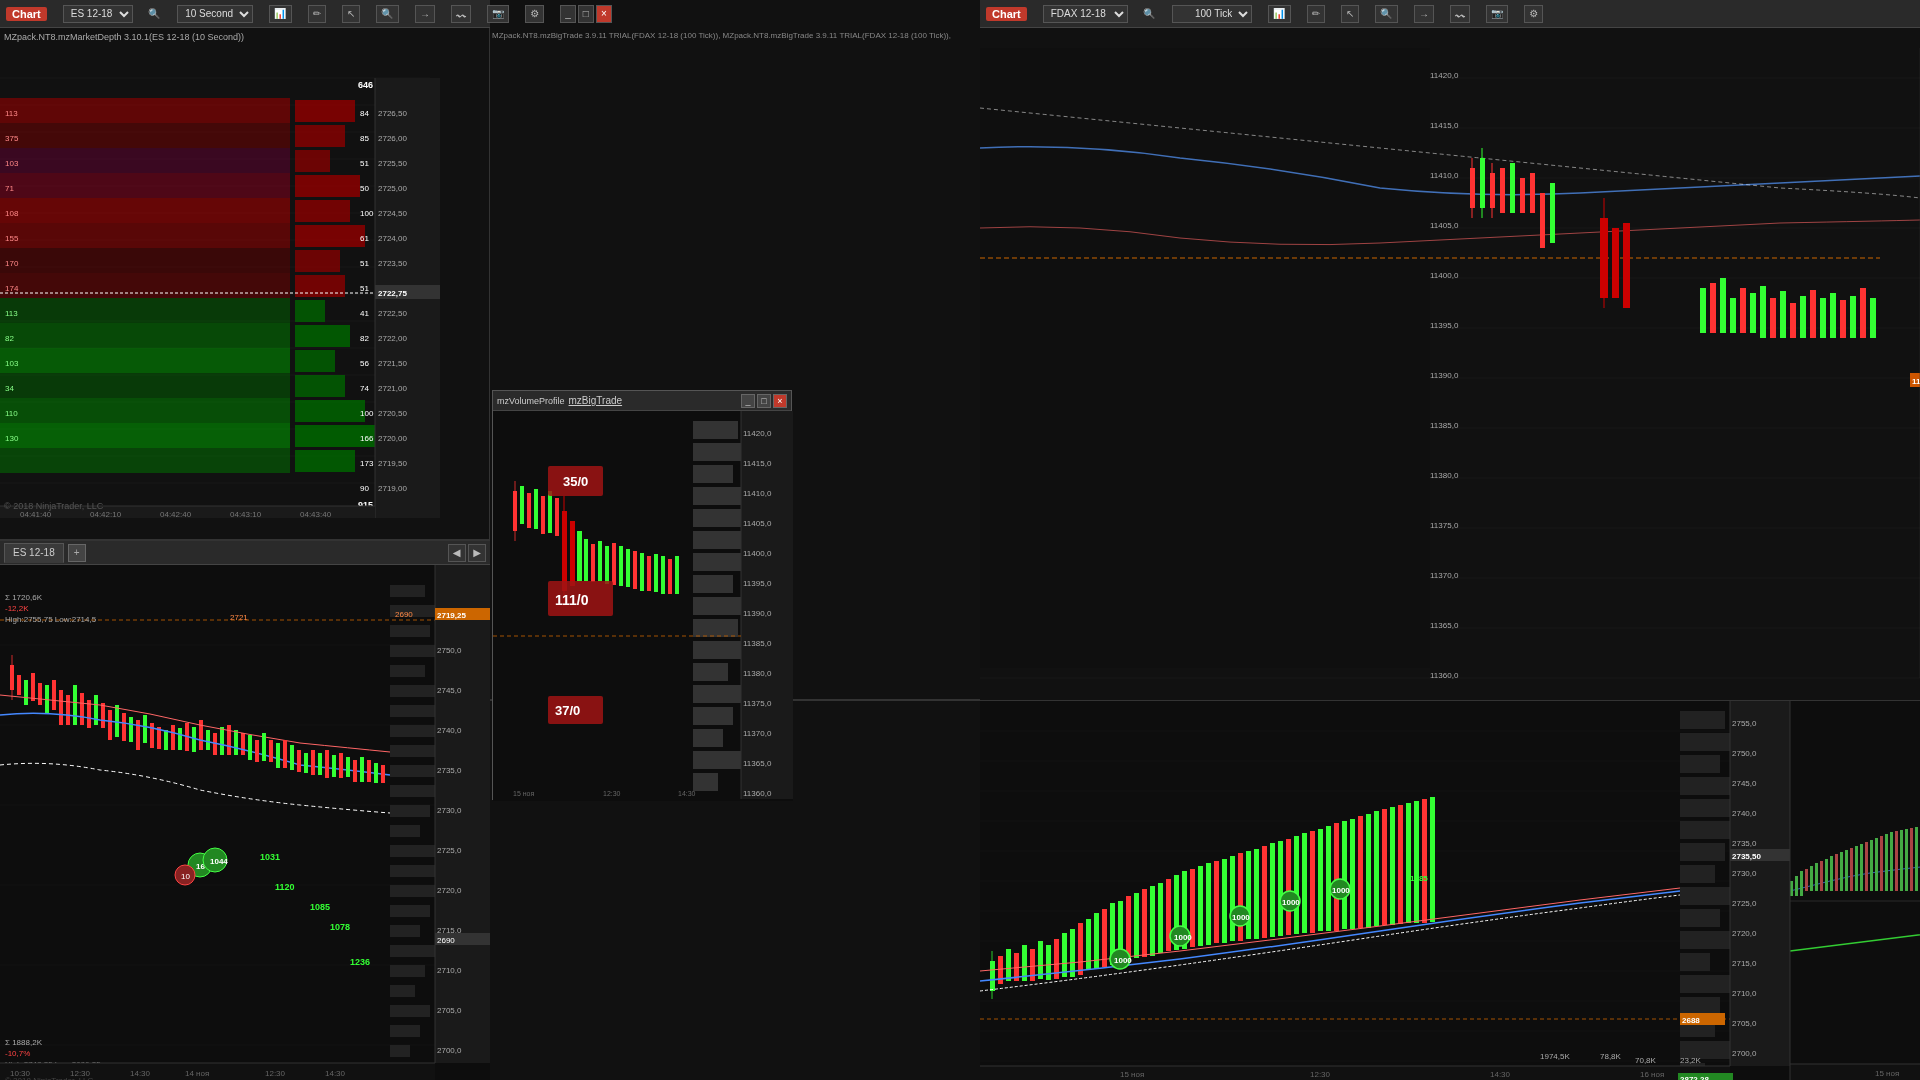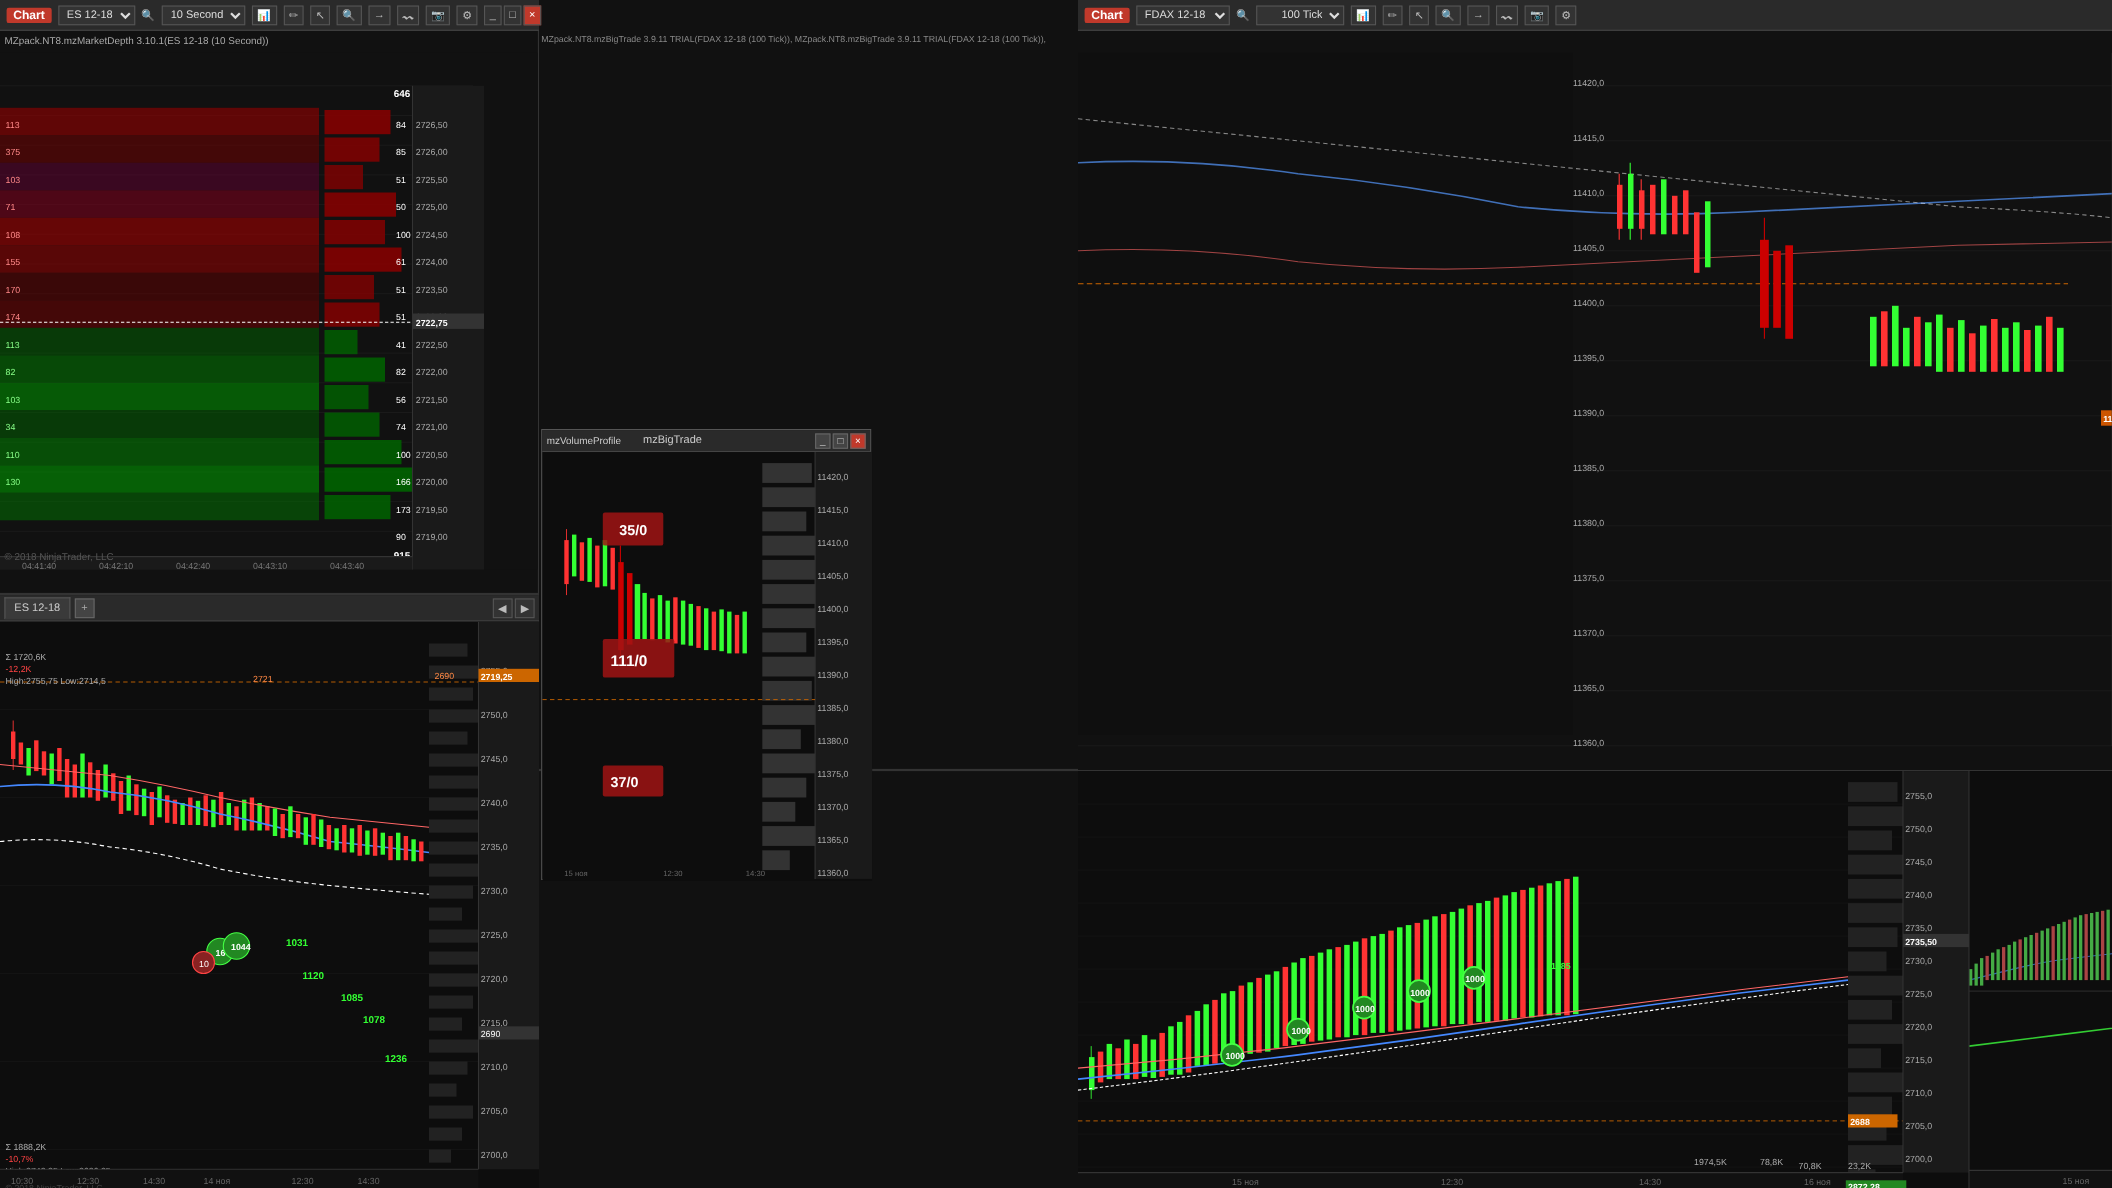--- a/index.html
+++ b/index.html
@@ -15,21 +15,21 @@
     }
 
     
     .title-bar {
       background: #2a2a2a;
       border-bottom: 1px solid #444;
       height: 28px;
       display: flex;
       align-items: center;
       padding: 0 6px;
-      gap: 6px;
+      gap: 16px;
       position: absolute;
       top: 0;
       z-index: 10;
     }
 
     .title-bar .chart-label {
       background: #c0392b;
       color: #fff;
       padding: 1px 6px;
       font-size: 11px;
@@ -1043,21 +1043,21 @@
     <text x="1100" y="375" fill="#666" font-size="8">12:30</text>
     <text x="1290" y="375" fill="#666" font-size="8">16 ноя</text>
 
     <line x1="810" y1="0" x2="810" y2="380" stroke="#333" stroke-width="1"></line>
   </svg>
 </div>
 
 <div class="sub-window" style="left: 492px; top: 390px; width: 300px; height: 410px;">
   <div class="sub-window-title">
     <span style="font-size:9px;">mzVolumeProfile</span>
-    <span style="margin-left:16px;">mzBigTrade</span>
+    <span style="margin-left:0;text-decoration:underline;">mzBigTrade</span>
     <div style="margin-left:auto; display:flex; gap:2px;">
       <div class="sub-win-btn">_</div>
       <div class="sub-win-btn">□</div>
       <div class="sub-win-btn" style="background:#c0392b; color:#fff;">×</div>
     </div>
   </div>
   <svg width="300" height="390">
     <rect width="300" height="390" fill="#0d0d0d"></rect>
 
     <rect x="200" y="10" width="45" height="18" fill="#333"></rect>

